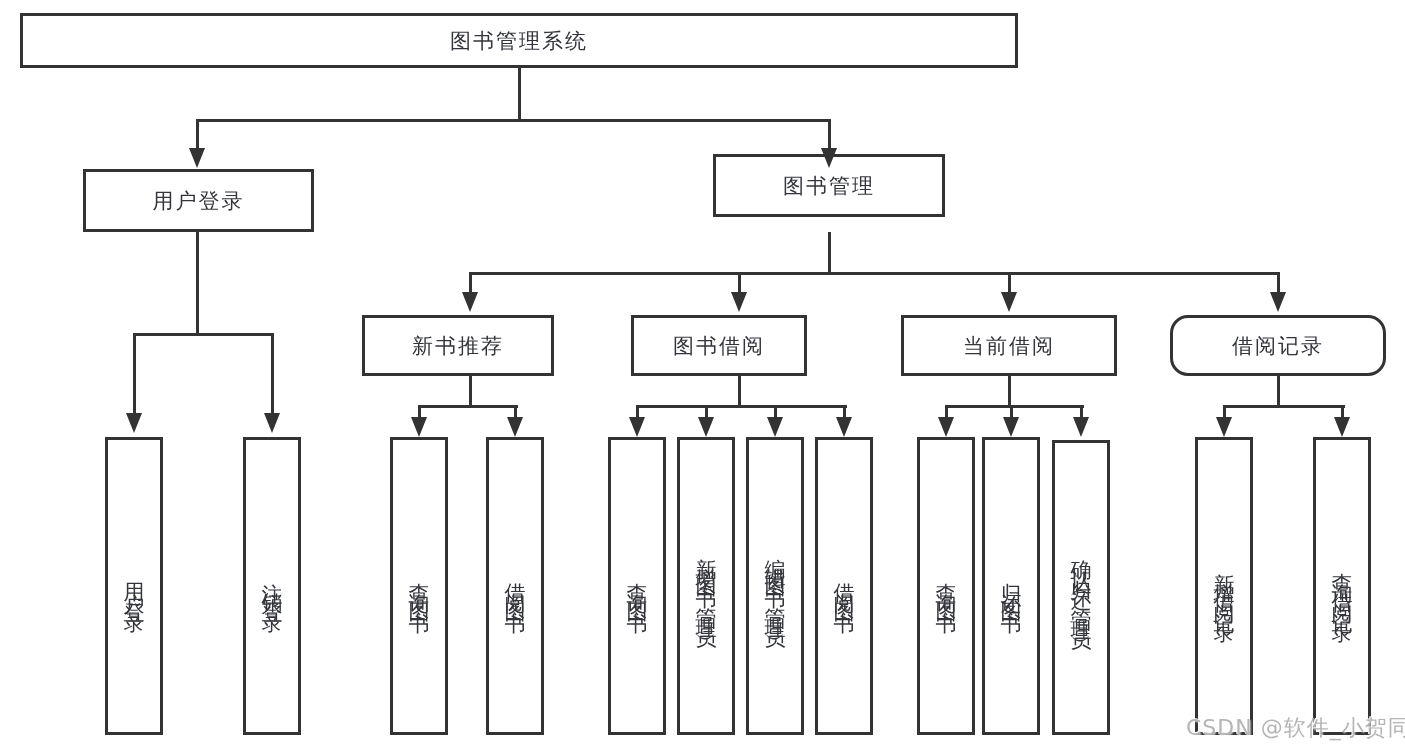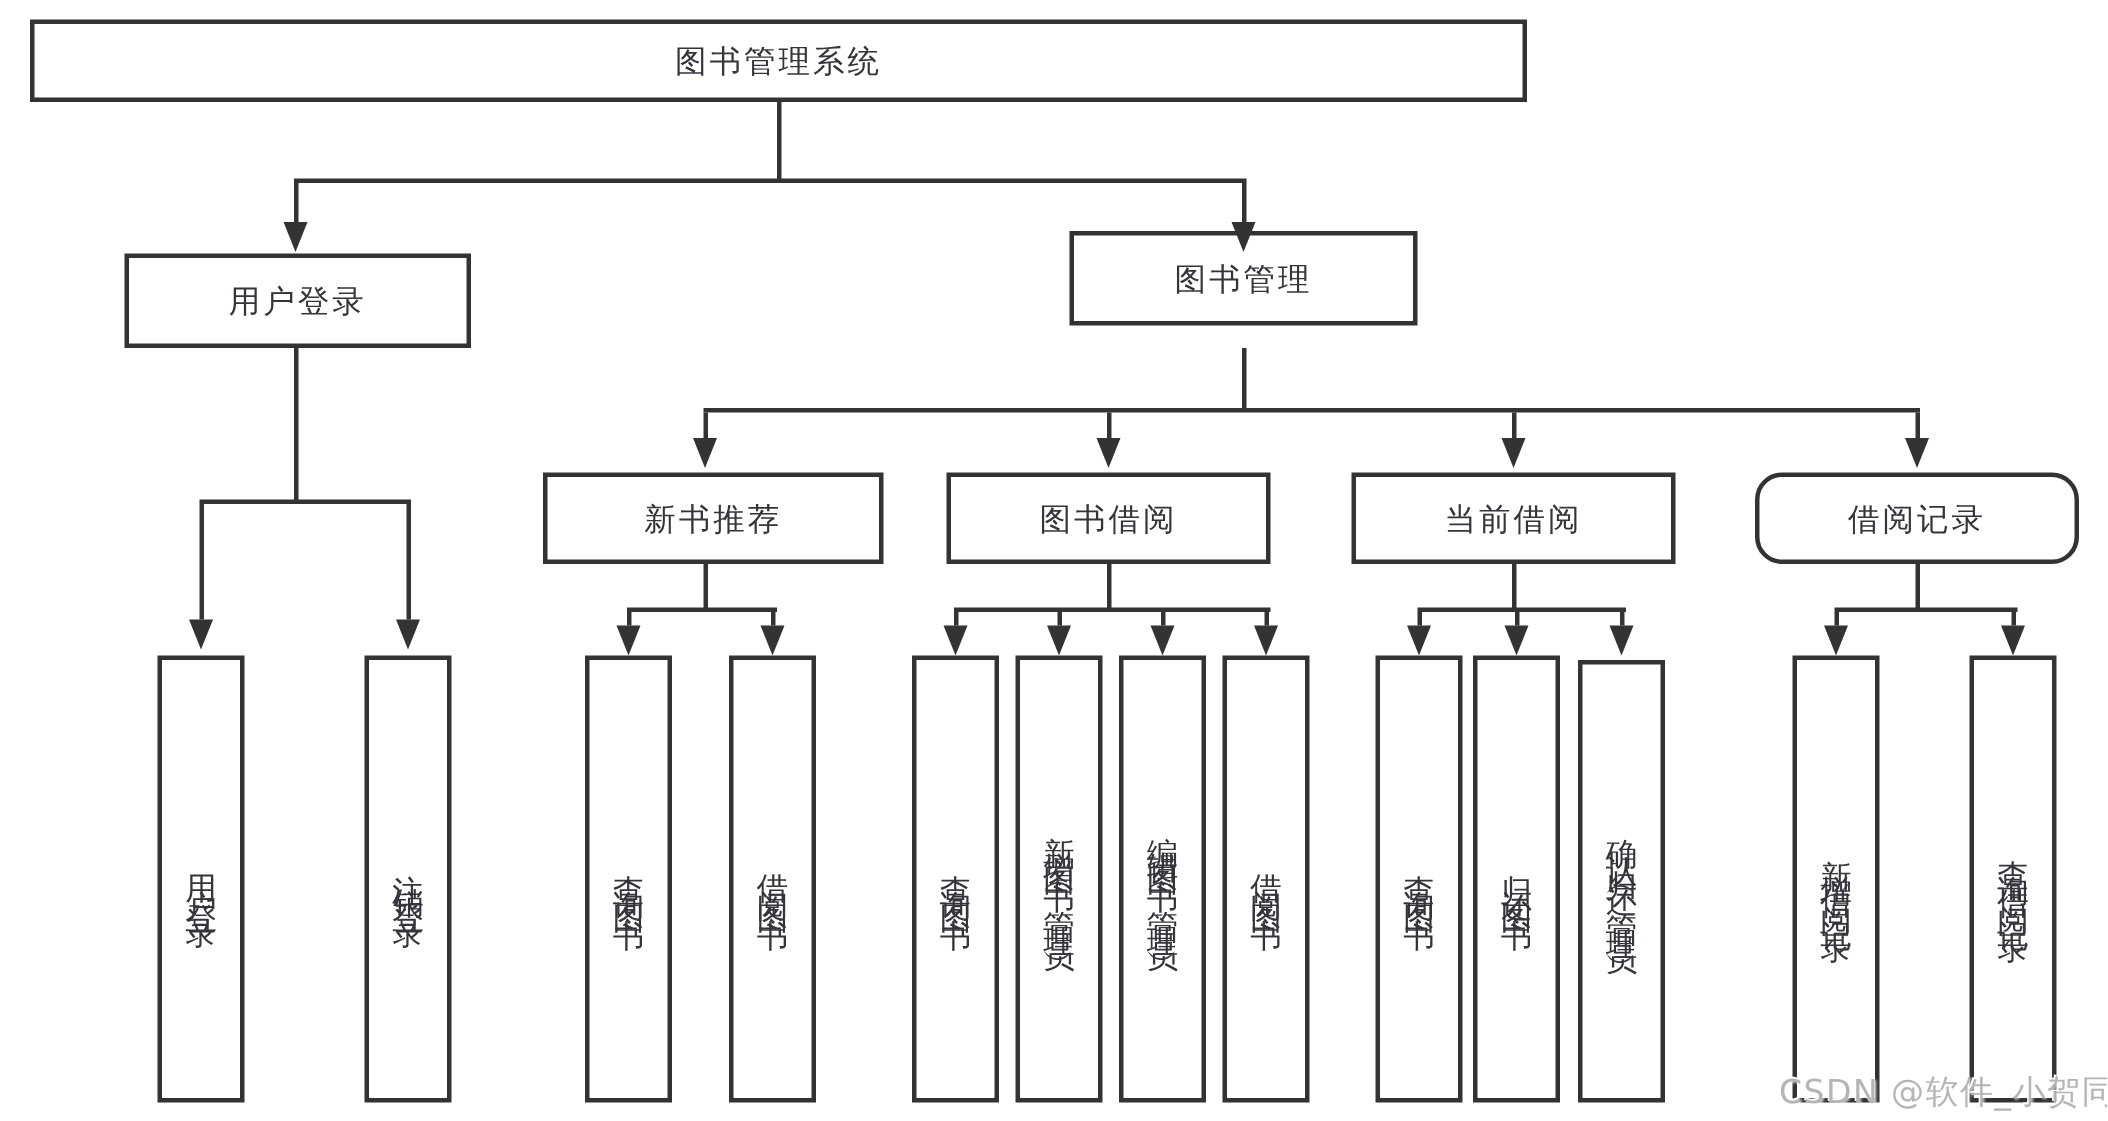--- a/index.html
+++ b/index.html
@@ -52,23 +52,23 @@
 <body>
 
 <div class="stage">
 
   <div class="node" style="left:20px;top:13px;width:998px;height:55px;">图书管理系统</div>
 
   <div class="node" style="left:83px;top:169px;width:231px;height:63px;">用户登录</div>
 
   <div class="node" style="left:713px;top:154px;width:232px;height:63px;">图书管理</div>
 
-  <div class="node" style="left:362px;top:315px;width:227px;height:61px;">新书推荐</div>
+  <div class="node" style="left:362px;top:315px;width:192px;height:61px;">新书推荐</div>
 
-  <div class="node" style="left:631px;top:315px;width:216px;height:61px;">图书借阅</div>
+  <div class="node" style="left:631px;top:315px;width:176px;height:61px;">图书借阅</div>
 
   <div class="node" style="left:901px;top:315px;width:216px;height:61px;">当前借阅</div>
 
   <div class="node" style="left:1170px;top:315px;width:216px;height:61px;border-radius:18px;">借阅记录</div>
 
   <div class="node leaf" style="left:105px;top:437px;width:58px;height:298px;">用户登录</div>
   <div class="node leaf" style="left:243px;top:437px;width:58px;height:298px;">注销登录</div>
 
   <div class="node leaf" style="left:390px;top:437px;width:58px;height:298px;">查询图书</div>
   <div class="node leaf" style="left:486px;top:437px;width:58px;height:298px;">借阅图书</div>

